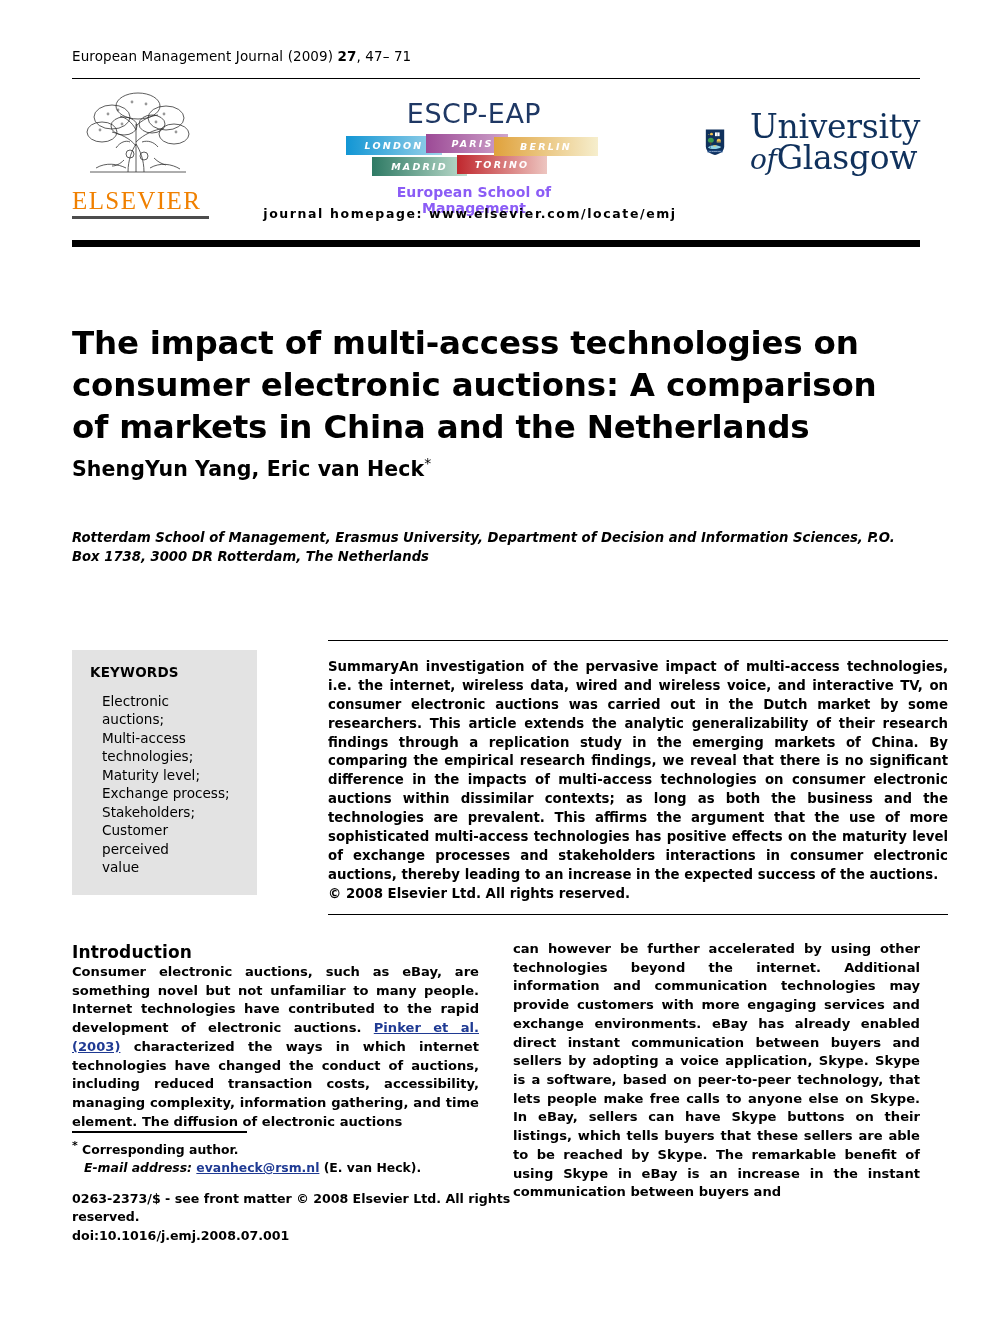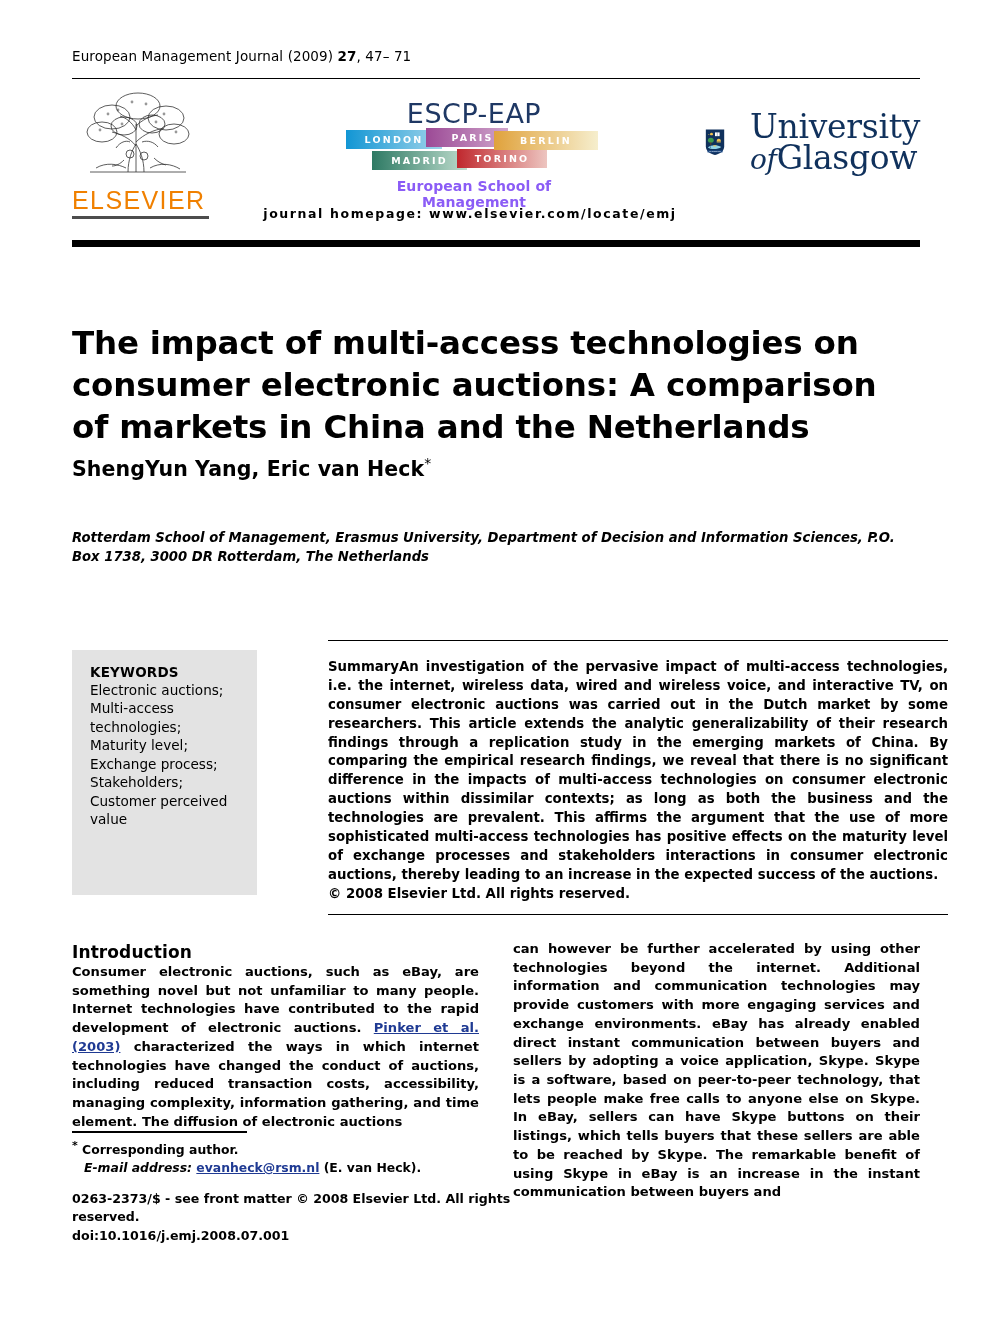--- a/index.html
+++ b/index.html
@@ -55,21 +55,21 @@
     left: 0;
     top: 0;
     width: 144px;
   }
   .elsevier-tree {
     width: 132px;
     height: 102px;
     display: block;
   }
   .elsevier-word {
-    font-family: Liberation Sans, sans-serif;
+    font-family: Liberation Serif, serif;
     font-size: 25px;
     letter-spacing: 1.4px;
     color: #f08000;
     margin-top: 2px;
     line-height: 1;
   }
   .elsevier-underline {
     width: 137px;
     height: 2.5px;
     background: #4d4d4d;
@@ -87,20 +87,22 @@
   .escp-title {
     font-family: "DejaVu Sans", "Liberation Sans", sans-serif;
     font-size: 27px;
     color: #1f3864;
     letter-spacing: 0.5px;
     line-height: 1.05;
   }
   .escp-cities {
     position: relative;
     height: 46px;
+    margin-top: 6px;
+    font-style: italic;
   }
   .cityblock {
     position: absolute;
     font-size: 9.5px;
     font-weight: bold;
     letter-spacing: 2.2px;
     color: #ffffff;
     line-height: 19px;
     height: 19px;
     text-align: center;
@@ -221,21 +223,21 @@
     box-sizing: border-box;
     padding: 14px 14px 0 18px;
   }
   .kwbox h4 {
     margin: 0 0 1px 0;
     font-size: 13.5px;
     font-weight: bold;
     letter-spacing: 0.2px;
   }
   .kwbox ul {
-    margin: 0;
+    margin: 12px;
     padding: 0;
     list-style: none;
     font-size: 13.6px;
     line-height: 1.36;
   }
 
   .abstract {
     position: absolute;
     left: 300px;
     top: 640px;

